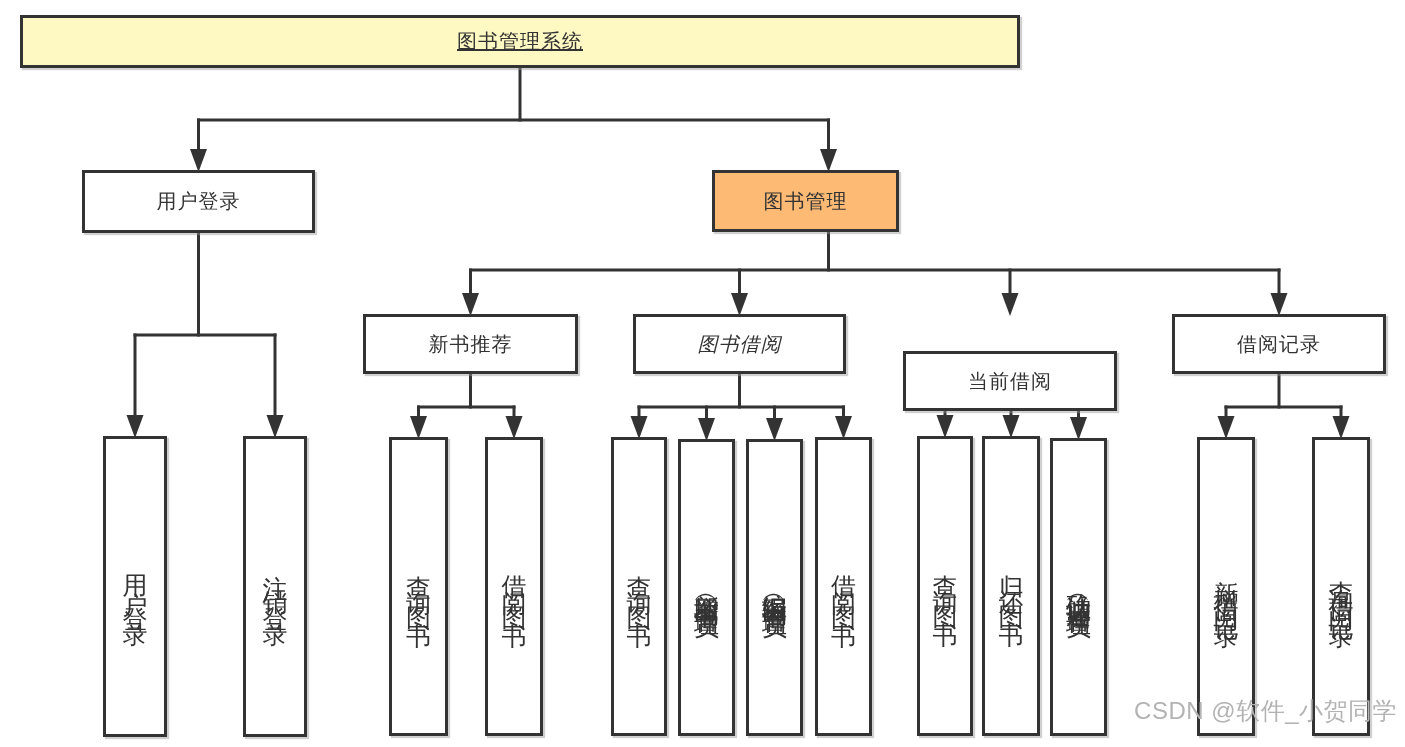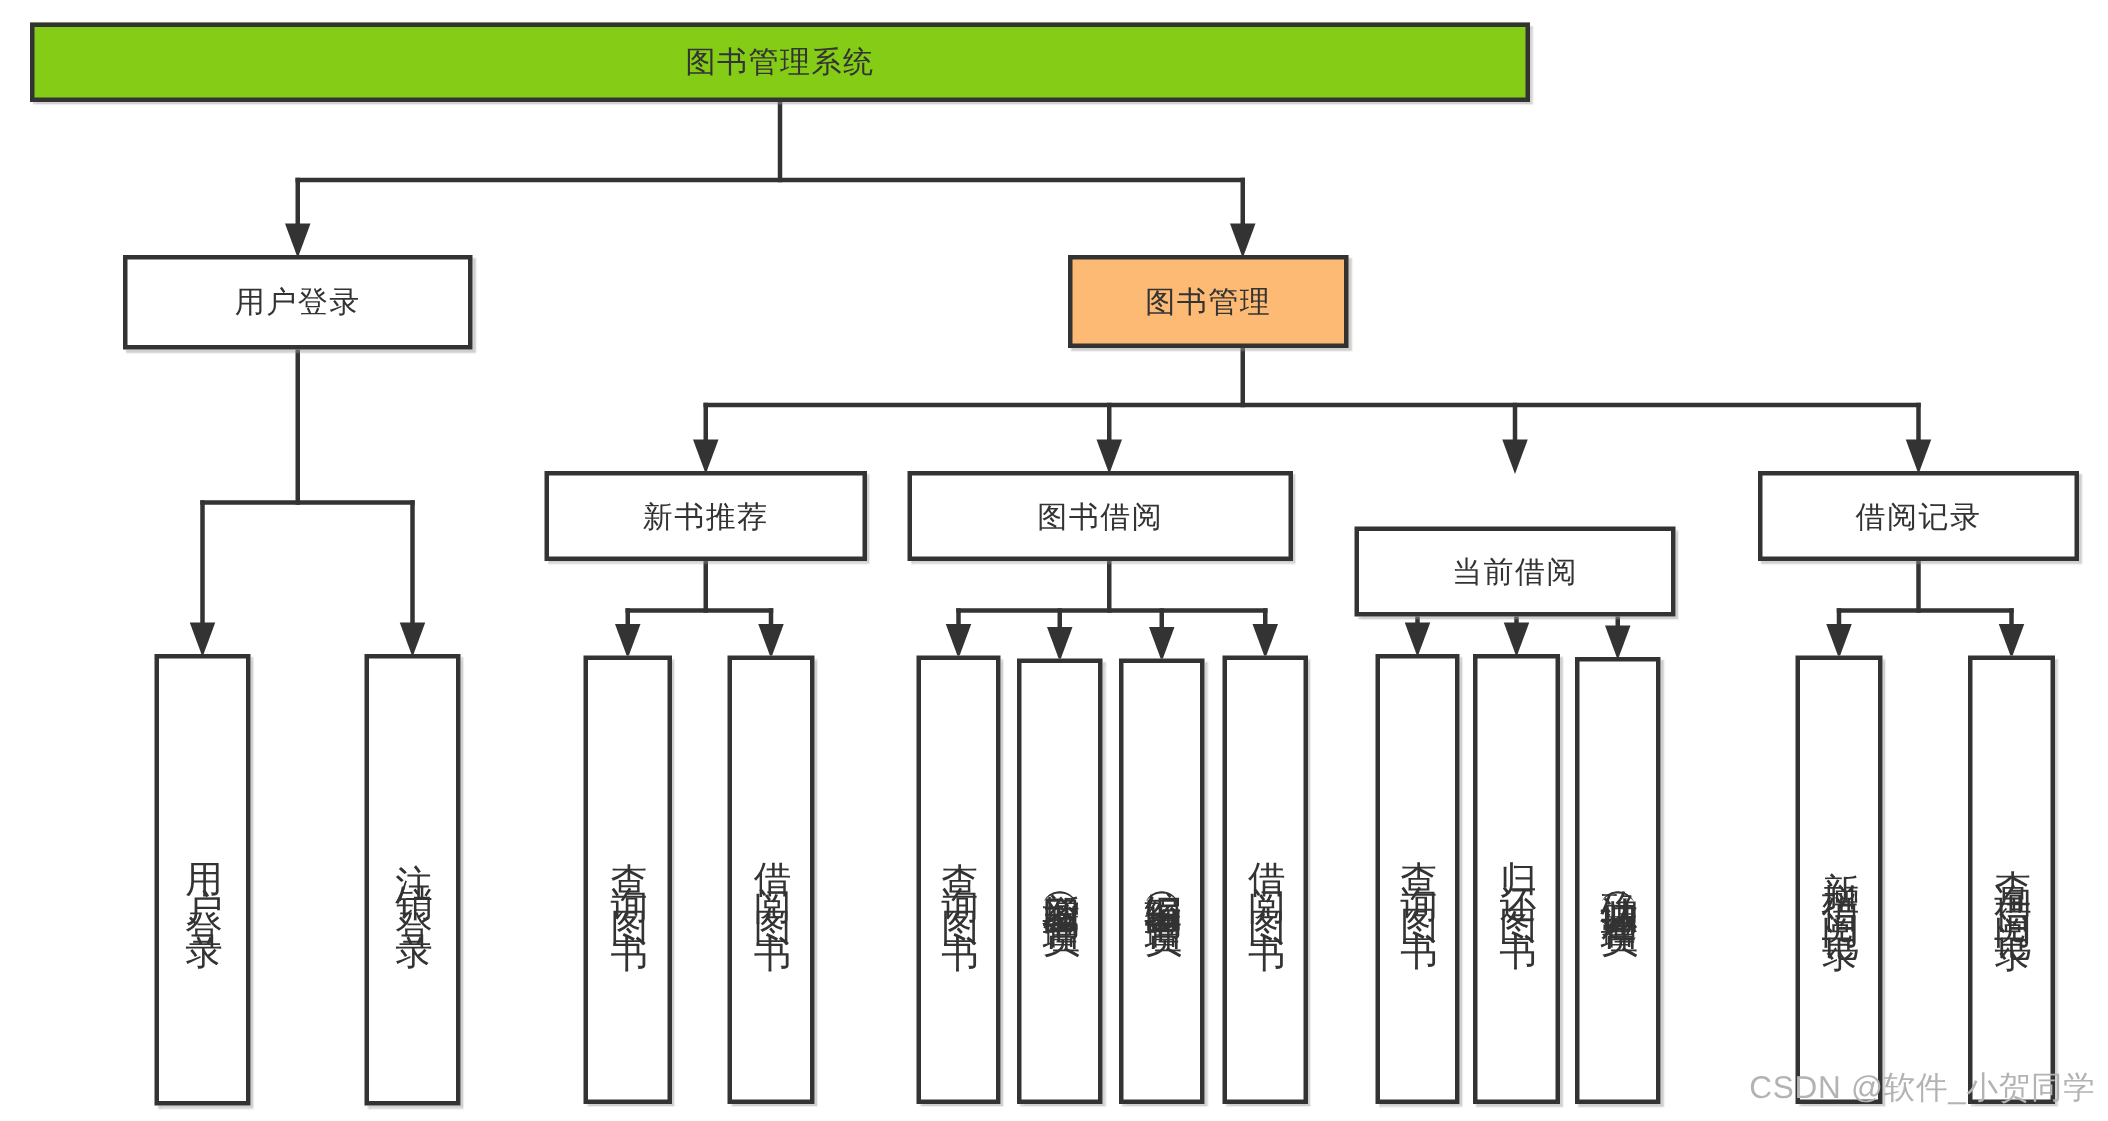--- a/index.html
+++ b/index.html
@@ -31,22 +31,22 @@
   }
   .node.v .label {
     writing-mode: vertical-rl;
     text-orientation: mixed;
     font-size: 25px;
     line-height: 1;
   }
   .watermark {
     position: absolute;
     right: 8px;
-    bottom: 8px;
-    font-size: 21px;
+    bottom: 20px;
+    font-size: 24px;
     color: #b3b3b3;
     letter-spacing: 0.5px;
     white-space: nowrap;
     z-index: 5;
   }
 </style>
 </head>
 <body>
 
 <div class="canvas">
@@ -98,33 +98,33 @@
       <line x1="1078.5" y1="407" x2="1078.5" y2="419" stroke="#333333" stroke-width="3" stroke-linecap="square"></line>
       <polygon points="1078.5,440 1070,417 1087,417" fill="#333333"></polygon>
       <line x1="1279" y1="374" x2="1279" y2="407" stroke="#333333" stroke-width="3" stroke-linecap="square"></line>
       <line x1="1226" y1="407" x2="1341" y2="407" stroke="#333333" stroke-width="3" stroke-linecap="square"></line>
       <line x1="1226" y1="407" x2="1226" y2="418" stroke="#333333" stroke-width="3" stroke-linecap="square"></line>
       <polygon points="1226,439 1217.5,416 1234.5,416" fill="#333333"></polygon>
       <line x1="1341" y1="407" x2="1341" y2="418" stroke="#333333" stroke-width="3" stroke-linecap="square"></line>
       <polygon points="1341,439 1332.5,416 1349.5,416" fill="#333333"></polygon>
     </svg>
   <div id="nodes">
-      <div class="node h" style="left: 20px; top: 15px; width: 1000px; height: 53px; border-color: rgb(51, 51, 51); background: #84cc16;">
+      <div class="node h" style="left: 20px; top: 15px; width: 1000px; height: 53px; border-color: rgb(51, 51, 51); background: #fef9c3; text-decoration: underline;">
         <span class="label" style="color: rgb(51, 51, 51);">图书管理系统</span>
       </div>
       <div class="node h" style="left: 82px; top: 170px; width: 233px; height: 63px; border-color: rgb(51, 51, 51); background: rgb(255, 255, 255);">
         <span class="label" style="color: rgb(51, 51, 51);">用户登录</span>
       </div>
       <div class="node h" style="left: 712px; top: 170px; width: 187px; height: 62px; border-color: rgb(51, 51, 51); background: #fdba74;">
         <span class="label" style="color: rgb(51, 51, 51);">图书管理</span>
       </div>
       <div class="node h" style="left: 363px; top: 314px; width: 215px; height: 60px; border-color: rgb(51, 51, 51); background: rgb(255, 255, 255); text-align: right;">
         <span class="label" style="color: rgb(51, 51, 51);">新书推荐</span>
       </div>
-      <div class="node h" style="left: 605px; top: 314px; width: 257px; height: 60px; border-color: rgb(51, 51, 51); background: rgb(255, 255, 255);">
+      <div class="node h" style="left: 633px; top: 314px; width: 213px; height: 60px; border-color: rgb(51, 51, 51); background: rgb(255, 255, 255); font-style: italic;">
         <span class="label" style="color: rgb(51, 51, 51);">图书借阅</span>
       </div>
       <div class="node h" style="left: 903px; top: 314px; width: 214px; height: 60px; border-color: rgb(51, 51, 51); background: rgb(255, 255, 255); margin-top: 37px;">
         <span class="label" style="color: rgb(51, 51, 51);">当前借阅</span>
       </div>
       <div class="node h" style="left: 1172px; top: 314px; width: 214px; height: 60px; border-color: rgb(51, 51, 51); background: rgb(255, 255, 255);">
         <span class="label" style="color: rgb(51, 51, 51);">借阅记录</span>
       </div>
       <div class="node v" style="left: 103px; top: 436px; width: 64px; height: 301px; border-color: rgb(51, 51, 51); background: rgb(255, 255, 255);">
         <span class="label" style="color: rgb(51, 51, 51); letter-spacing: 16px;">用户登录</span>

